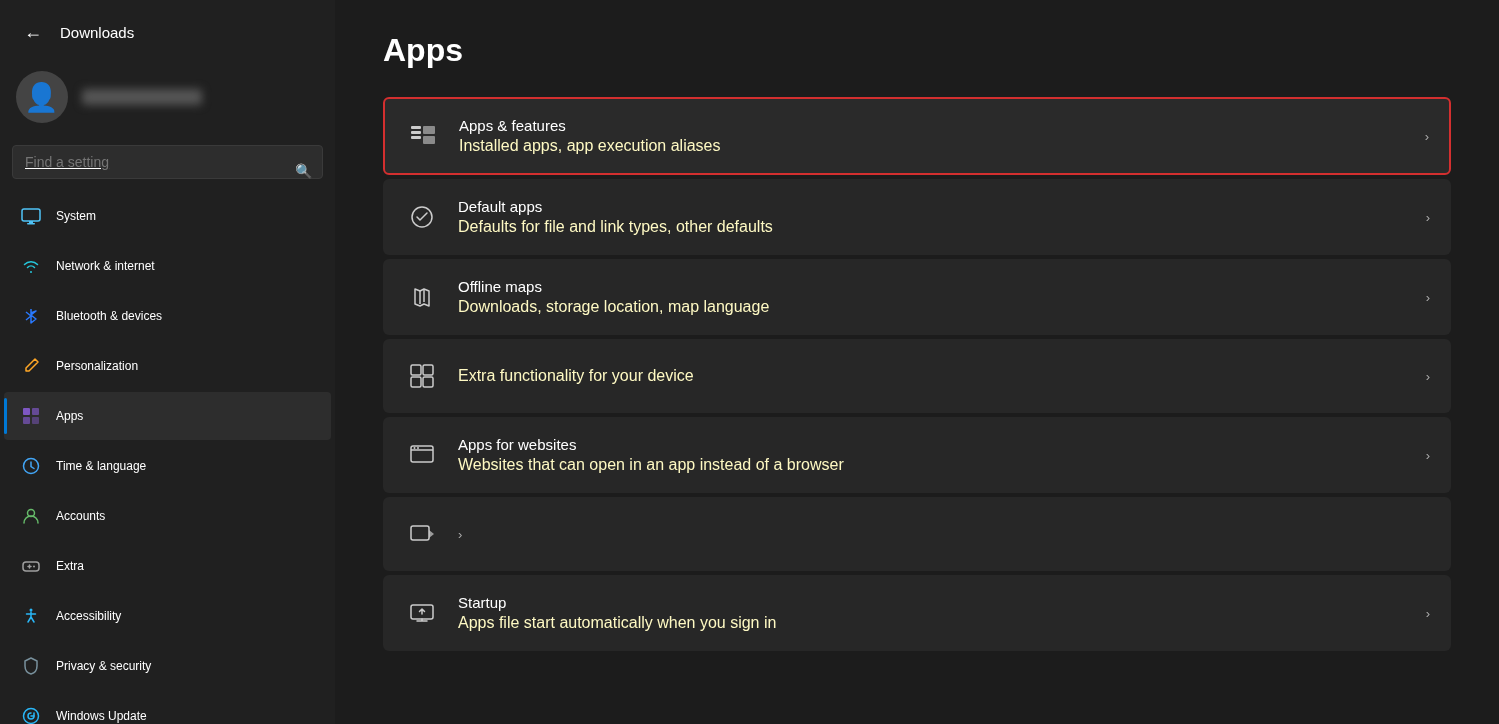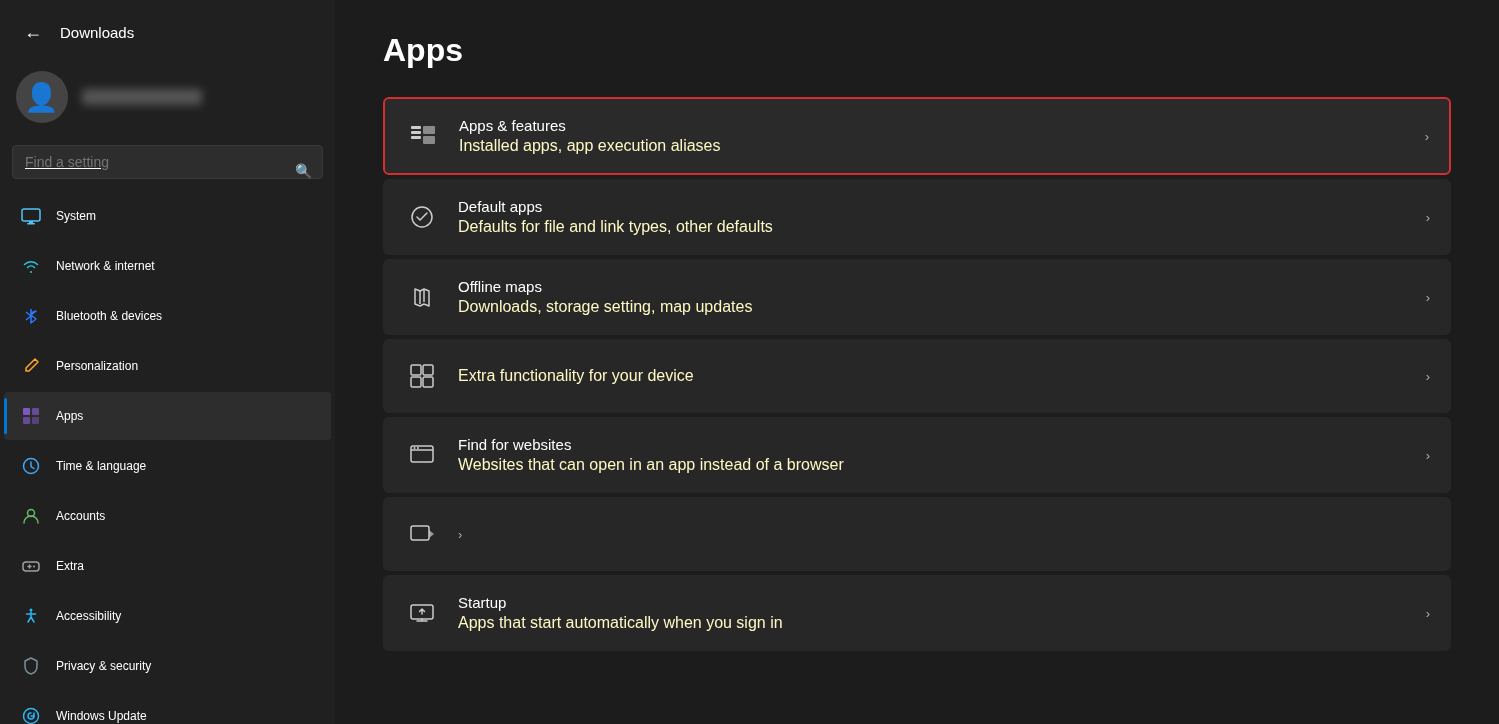--- a/index.html
+++ b/index.html
@@ -411,21 +411,21 @@
 
     <div class="settings-item">
       <div class="item-icon">
         <svg width="28" height="28" viewBox="0 0 28 28" fill="none">
             <path d="M7 6l5 2 4-2 5 2v15l-5-2-4 2-5-2V6z" stroke="#ccc" stroke-width="1.5" stroke-linejoin="round"></path>
             <path d="M12 8v13M16 6v13" stroke="#ccc" stroke-width="1.5"></path>
           </svg>
       </div>
       <div class="item-text">
         <span class="item-title">Offline maps</span>
-        <span class="item-subtitle">Downloads, storage setting, map updates</span>
+        <span class="item-subtitle">Downloads, storage location, map language</span>
       </div>
       <span class="item-chevron">›</span>
     </div>
 
     <div class="settings-item">
       <div class="item-icon">
         <svg width="28" height="28" viewBox="0 0 28 28" fill="none">
             <rect x="3" y="3" width="10" height="10" rx="1.5" stroke="#ccc" stroke-width="1.5"></rect>
             <rect x="15" y="3" width="10" height="10" rx="1.5" stroke="#ccc" stroke-width="1.5"></rect>
             <rect x="3" y="15" width="10" height="10" rx="1.5" stroke="#ccc" stroke-width="1.5"></rect>
@@ -441,21 +441,21 @@
     <div class="settings-item">
       <div class="item-icon">
         <svg width="28" height="28" viewBox="0 0 28 28" fill="none">
             <rect x="3" y="5" width="22" height="16" rx="2" stroke="#ccc" stroke-width="1.5"></rect>
             <path d="M3 9h22" stroke="#ccc" stroke-width="1.5"></path>
             <circle cx="6.5" cy="7" r="1" fill="#ccc"></circle>
             <circle cx="10" cy="7" r="1" fill="#ccc"></circle>
           </svg>
       </div>
       <div class="item-text">
-        <span class="item-title">Find for websites</span>
+        <span class="item-title">Apps for websites</span>
         <span class="item-subtitle">Websites that can open in an app instead of a browser</span>
       </div>
       <span class="item-chevron">›</span>
     </div>
 
     <div class="settings-item">
       <div class="item-icon">
         <svg width="28" height="28" viewBox="0 0 28 28" fill="none">
             <rect x="3" y="6" width="18" height="14" rx="2" stroke="#ccc" stroke-width="1.5"></rect>
             <path d="M21 10l5 4-5 4V10z" fill="#ccc" opacity="0.7"></path>
@@ -467,19 +467,19 @@
     <div class="settings-item">
       <div class="item-icon">
         <svg width="28" height="28" viewBox="0 0 28 28" fill="none">
             <rect x="3" y="6" width="22" height="14" rx="2" stroke="#ccc" stroke-width="1.5"></rect>
             <path d="M9 22h10M14 20v2" stroke="#ccc" stroke-width="1.5" stroke-linecap="round"></path>
             <path d="M14 10v5M11.5 12.5L14 10l2.5 2.5" stroke="#ccc" stroke-width="1.5" stroke-linecap="round" stroke-linejoin="round"></path>
           </svg>
       </div>
       <div class="item-text">
         <span class="item-title">Startup</span>
-        <span class="item-subtitle">Apps that start automatically when you sign in</span>
+        <span class="item-subtitle">Apps file start automatically when you sign in</span>
       </div>
       <span class="item-chevron">›</span>
     </div>
 
   </div>
 </div>
 
 </body></html>

